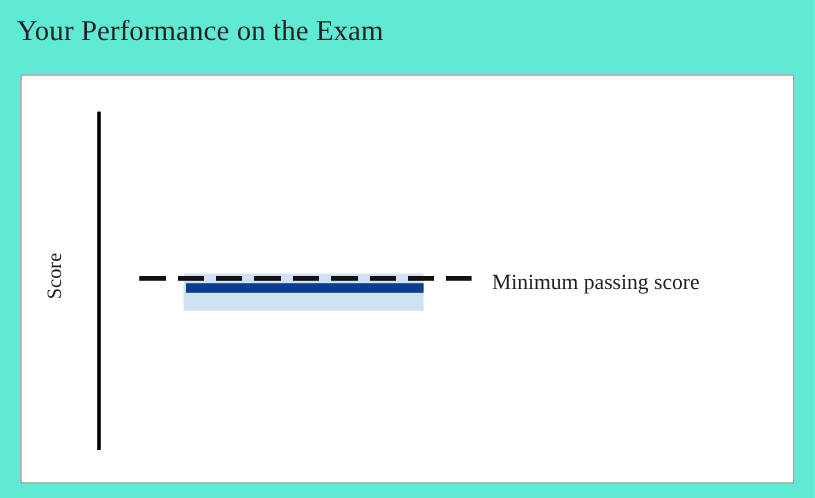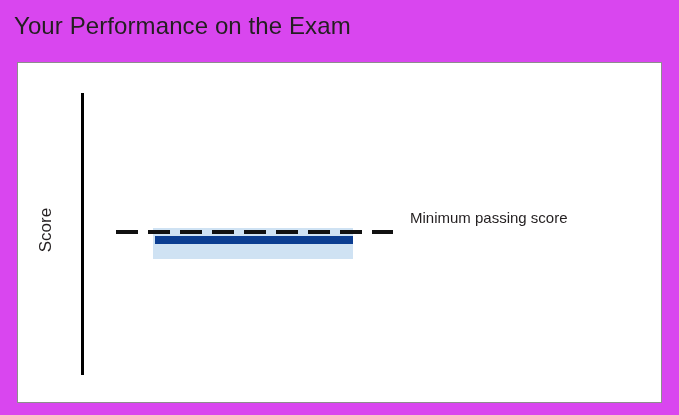--- a/index.html
+++ b/index.html
@@ -16,21 +16,22 @@
     overflow: hidden;
     position: relative;
   }
 
   #page-root {
     position: absolute;
     left: 0;
     top: 0;
     width: 679px;
     height: 415px;
-    background: #d946ef;
+    background: #5eead4;
+    font-family: Liberation Serif, serif;
   }
 
   
   .page-title {
     position: absolute;
     left: 14px;
     top: 11px;
     font-size: 24px;
     font-weight: 400;
     line-height: 30px;
@@ -119,22 +120,22 @@
     width: 198px;
     height: 8px;
     background: #0b3d91;
     z-index: 3;
   }
 
   
   .legend-label {
     position: absolute;
     left: 392px;         
-    top: 145px;          
-    font-size: 15px;
+    top: 163px;          
+    font-size: 18px;
     line-height: 19px;
     color: #231f20;
     white-space: nowrap;
     z-index: 5;
   }
 </style>
 </head>
 <body>
 
 <div id="page-root">

